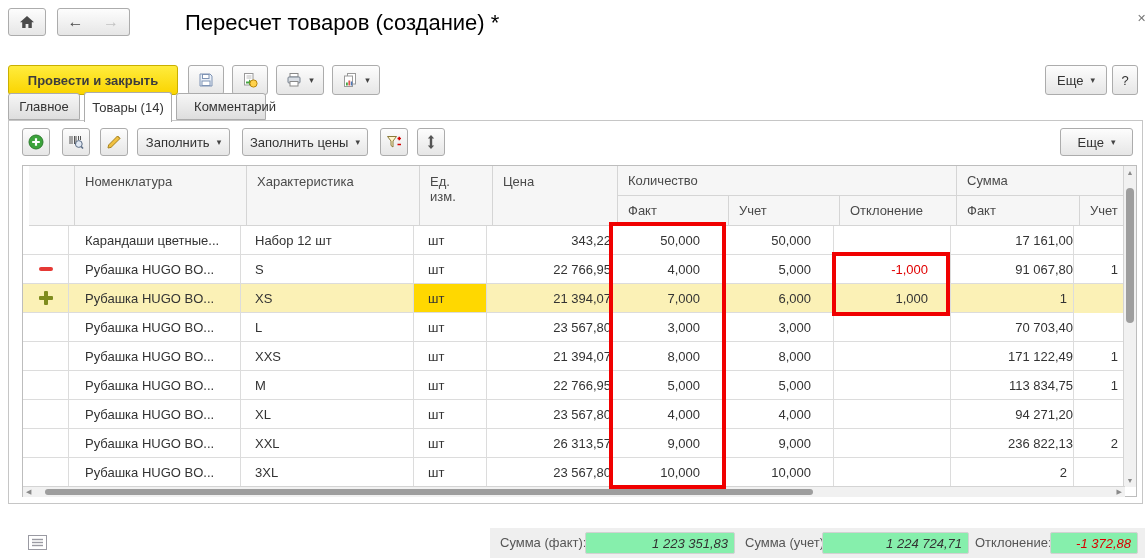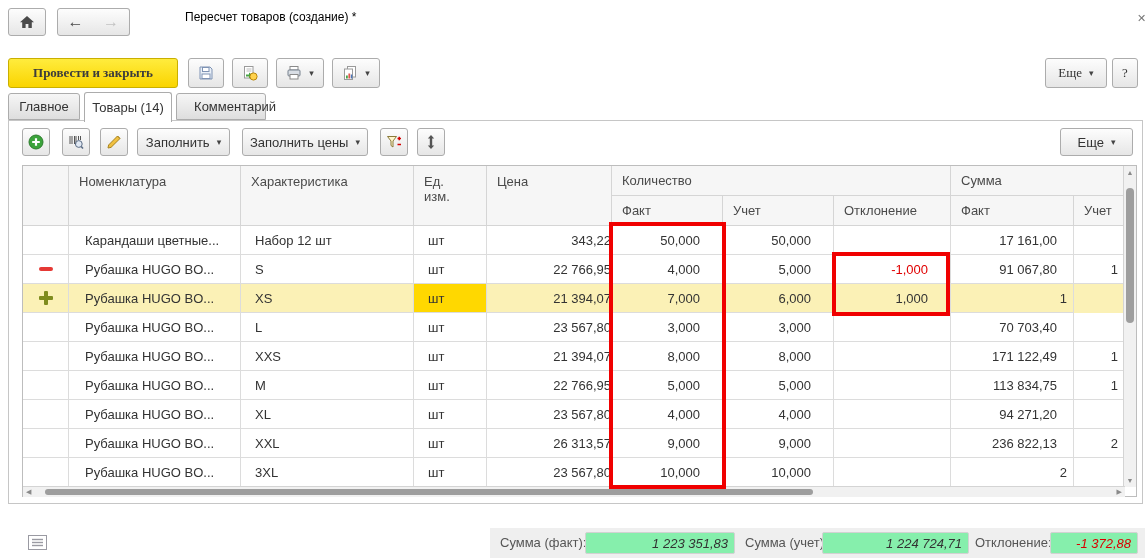--- a/index.html
+++ b/index.html
@@ -18,25 +18,25 @@
     height:30px; font-size:13px; color:#333; cursor:pointer; gap:5px;
   }
   .btn .dd { font-size:9px; color:#444; margin-left:2px; }
   .btn-sm { height:28px; }
 
   
   .nav-btn { top:8px; width:38px; height:28px; }
   #btn-home { left:8px; }
   #btn-back { left:57px; width:37px; border-top-right-radius:0; border-bottom-right-radius:0; font-size:16px; font-weight:bold; color:#4A4A4A;}
   #btn-fwd  { left:93px; width:37px; border-left:none; border-top-left-radius:0; border-bottom-left-radius:0; font-size:16px; font-weight:bold; color:#C2C2C2;}
-  #page-title { position:absolute; left:185px; top:10px; font-size:12px; color:#000; }
+  #page-title { position:absolute; left:185px; top:10px; font-size:22px; color:#000; }
   #win-close { position:absolute; left:1137px; top:12px; font-size:11px; color:#777; cursor:pointer; }
 
   
-  #cmdbar { position:absolute; left:8px; top:58px; right:0; height:30px;font-family:Liberation Serif, serif; }
+  #cmdbar { position:absolute; left:8px; top:65px; right:0; height:30px; }
   #btn-post-close {
     left:0; width:170px; font-weight:bold; color:#3C3C3C;
     background:linear-gradient(#FFEC3D,#FAD400); border-color:#C9AF00;
   }
   #btn-save  { left:180px; width:36px; }
   #btn-postdoc { left:224px; width:36px; }
   #btn-print { left:268px; width:48px; }
   #btn-reports { left:324px; width:48px; }
   #btn-more-top { left:1037px; width:62px; }
   #btn-help { left:1104px; width:26px; }
@@ -67,40 +67,40 @@
   #btn-fill { left:137px; width:93px; }
   #btn-fillprices { left:242px; width:126px; }
   #btn-qfilter { left:380px; width:28px; }
   #btn-fit { left:417px; width:28px; }
   #btn-more-table { left:1060px; width:73px; }
 
   
   #grid { position:absolute; left:22px; top:165px; width:1115px; height:332px;
           border:1px solid #BDBDBD; background:#fff; z-index:2; }
   .cols { display:grid; grid-template-columns:46px 172px 173px 73px 125px 111px 111px 117px 123px 51px; }
-  #thead { position:absolute; left:0; top:0; width:1102px; grid-template-rows:30px 30px; }
+  #thead { position:absolute; left:6px; top:0; width:1102px; grid-template-rows:30px 30px; }
   .hc { background:#F6F6F6; border-right:1px solid #D5D5D5; border-bottom:1px solid #D5D5D5;
         color:#4A4A4A; display:flex; align-items:center; padding-left:10px; overflow:hidden; }
   .hc.topalign { align-items:flex-start; padding-top:8px; }
   .hc.pre { white-space:pre-line; line-height:15px; }
   #tbody { position:absolute; left:0; top:60px; width:1102px; }
   .trow { height:29px; background:#fff; cursor:default; }
   .trow.sel { background:#FBF1B6; }
   .tc { border-right:1px solid #DCDCDC; border-bottom:1px solid #DCDCDC;
         display:flex; align-items:center; overflow:hidden; white-space:nowrap; color:#333; }
   .c-mk { justify-content:center; }
   .c-name { padding-left:16px; }
   .c-char { padding-left:14px; }
   .c-unit { padding-left:14px; }
   .num { justify-content:flex-end; }
   .c-price { padding-right:0; }
   .c-qty { padding-right:22px; }
   .c-dev { padding-right:22px; }
   .c-dev.red { color:#E00000; }
-  .c-sumf { padding-right:16px; }
+  .c-sumf { }
   .c-suma { padding-right:6px; }
   .c-unit.cur { background:#FFD800; }
   .mk-minus { width:14px; height:4px; border-radius:2px; background:#E53935; display:inline-block; }
   .mk-plus { position:relative; width:14px; height:14px; display:inline-block; }
   .mk-plus::before { content:""; position:absolute; left:0; top:5px; width:14px; height:4px; border-radius:1px; background:#7F8C1E; }
   .mk-plus::after  { content:""; position:absolute; left:5px; top:0; width:4px; height:14px; border-radius:1px; background:#7F8C1E; }
 
   
   #vscroll { position:absolute; right:0; top:0; width:13px; height:321px; background:#F1F1F1;
              border-left:1px solid #D4D4D4; }

